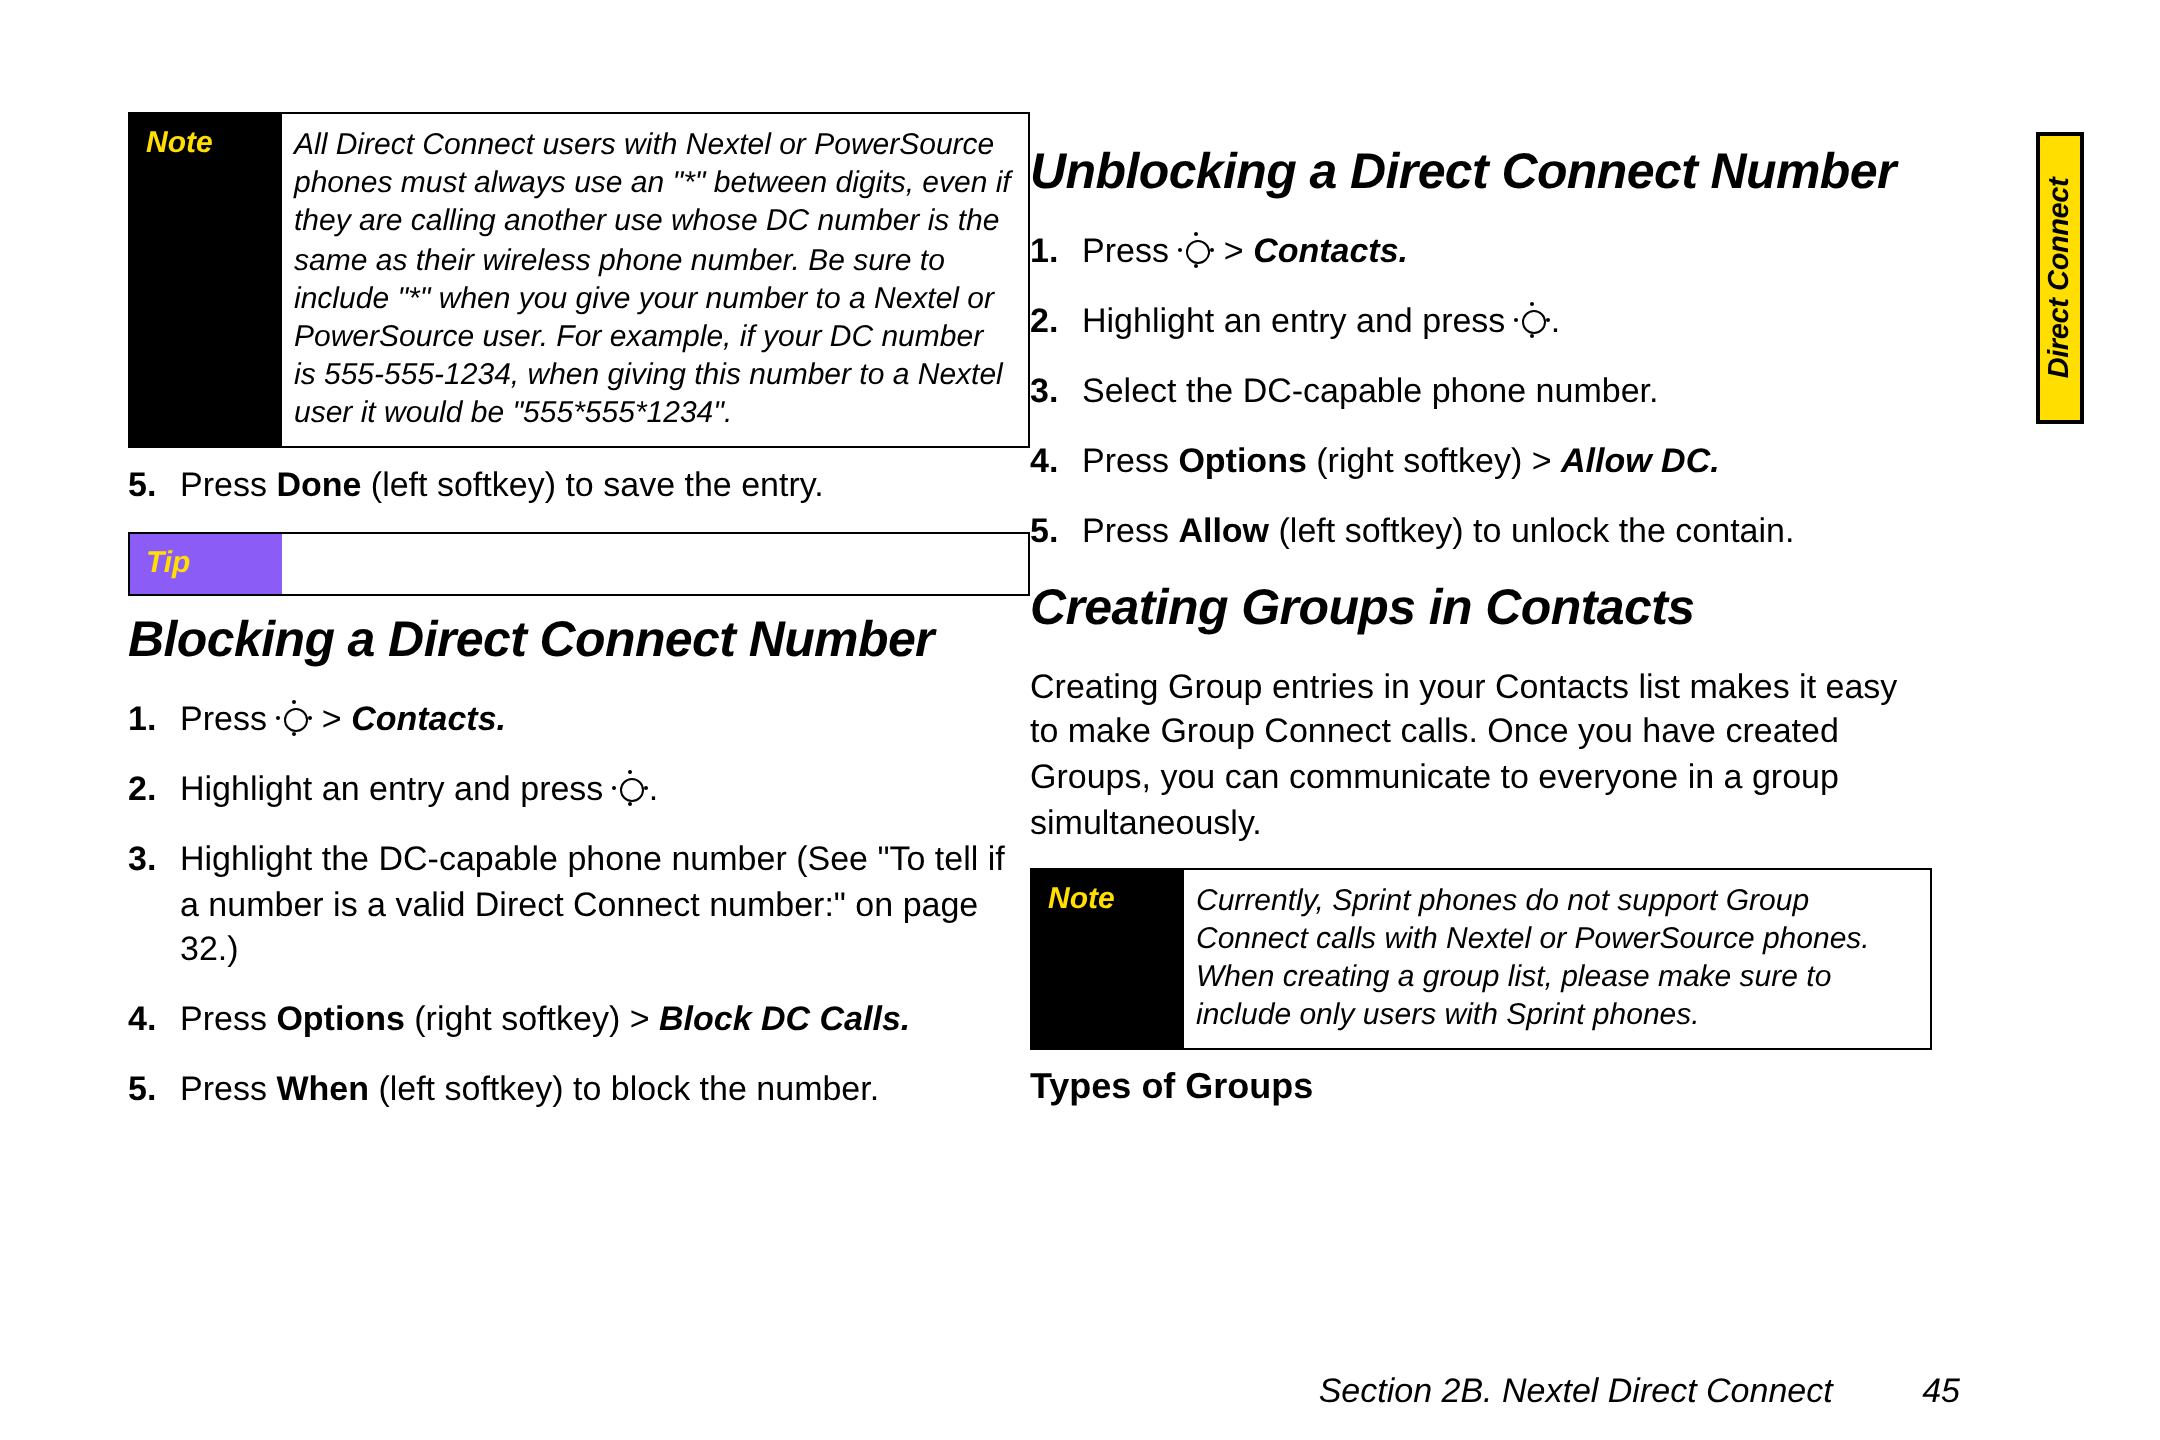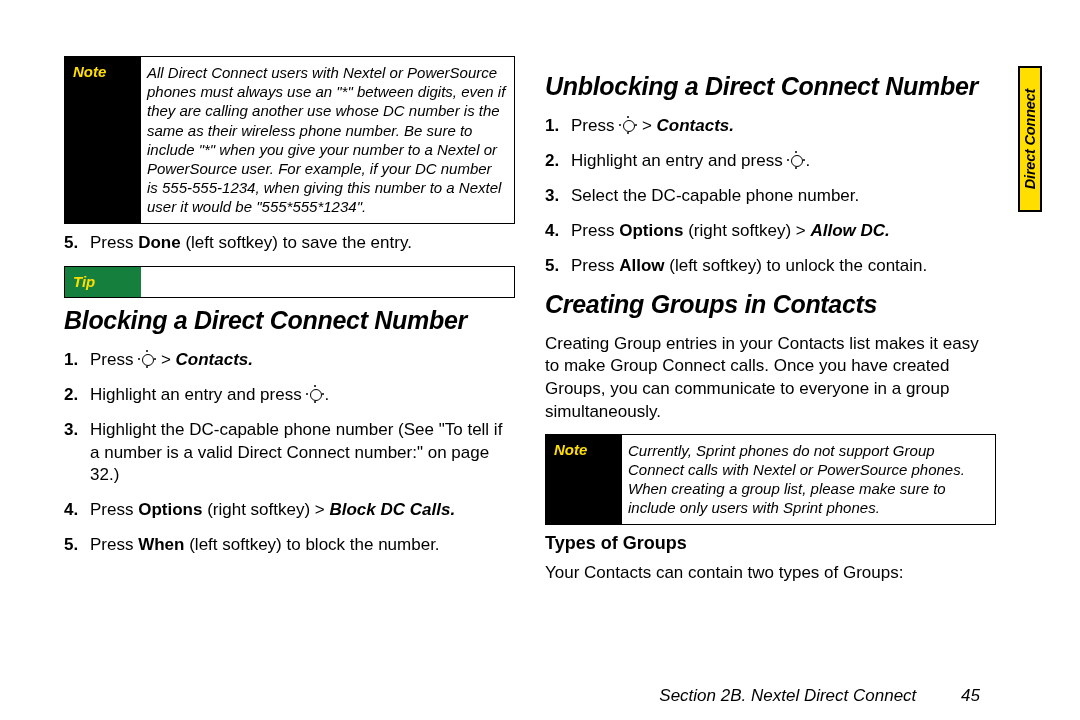--- a/index.html
+++ b/index.html
@@ -13,21 +13,20 @@
     position: relative;
     overflow: hidden;
   }
   .page {
     position: absolute;
     left: 64px;
     top: 56px;
     width: 932px;
     height: 640px;
     display: flex;
-    gap: 30px;
   }
   .col {
     width: 451px;
   }
   .note-box {
     border: 1.3px solid #000;
     display: flex;
     margin-bottom: 8px;
   }
   .note-label-cell {
@@ -35,21 +34,21 @@
     color: #ffde00;
     font-style: italic;
     font-weight: bold;
     font-size: 15px;
     width: 62px;
     padding: 6px 6px 6px 8px;
     flex: 0 0 auto;
     line-height: 1.15;
   }
   .tip-label-cell {
-    background: #15803d;
+    background: #8b5cf6;
     color: #ffde00;
     font-style: italic;
     font-weight: bold;
     font-size: 15px;
     width: 62px;
     padding: 6px 6px 6px 8px;
     flex: 0 0 auto;
     line-height: 1.15;
   }
   .note-body-cell {
@@ -236,21 +235,20 @@
 
     <p class="para">Creating Group entries in your Contacts list makes it easy to make Group Connect calls. Once you have created Groups, you can communicate to everyone in a group simultaneously.</p>
 
     <div class="note-box">
       <div class="note-label-cell">Note</div>
       <div class="note-body-cell">Currently, Sprint phones do not support Group Connect calls with Nextel or PowerSource phones. When creating a group list, please make sure to include only users with Sprint phones.</div>
     </div>
 
     <div class="heading3">Types of Groups</div>
 
-    <p class="para">Your Contacts can contain two types of Groups:</p>
 
   </div>
 
 </div>
 
 <div class="side-tab-outer"></div>
 <div class="side-tab-inner">
   <span>Direct Connect</span>
 </div>
 

